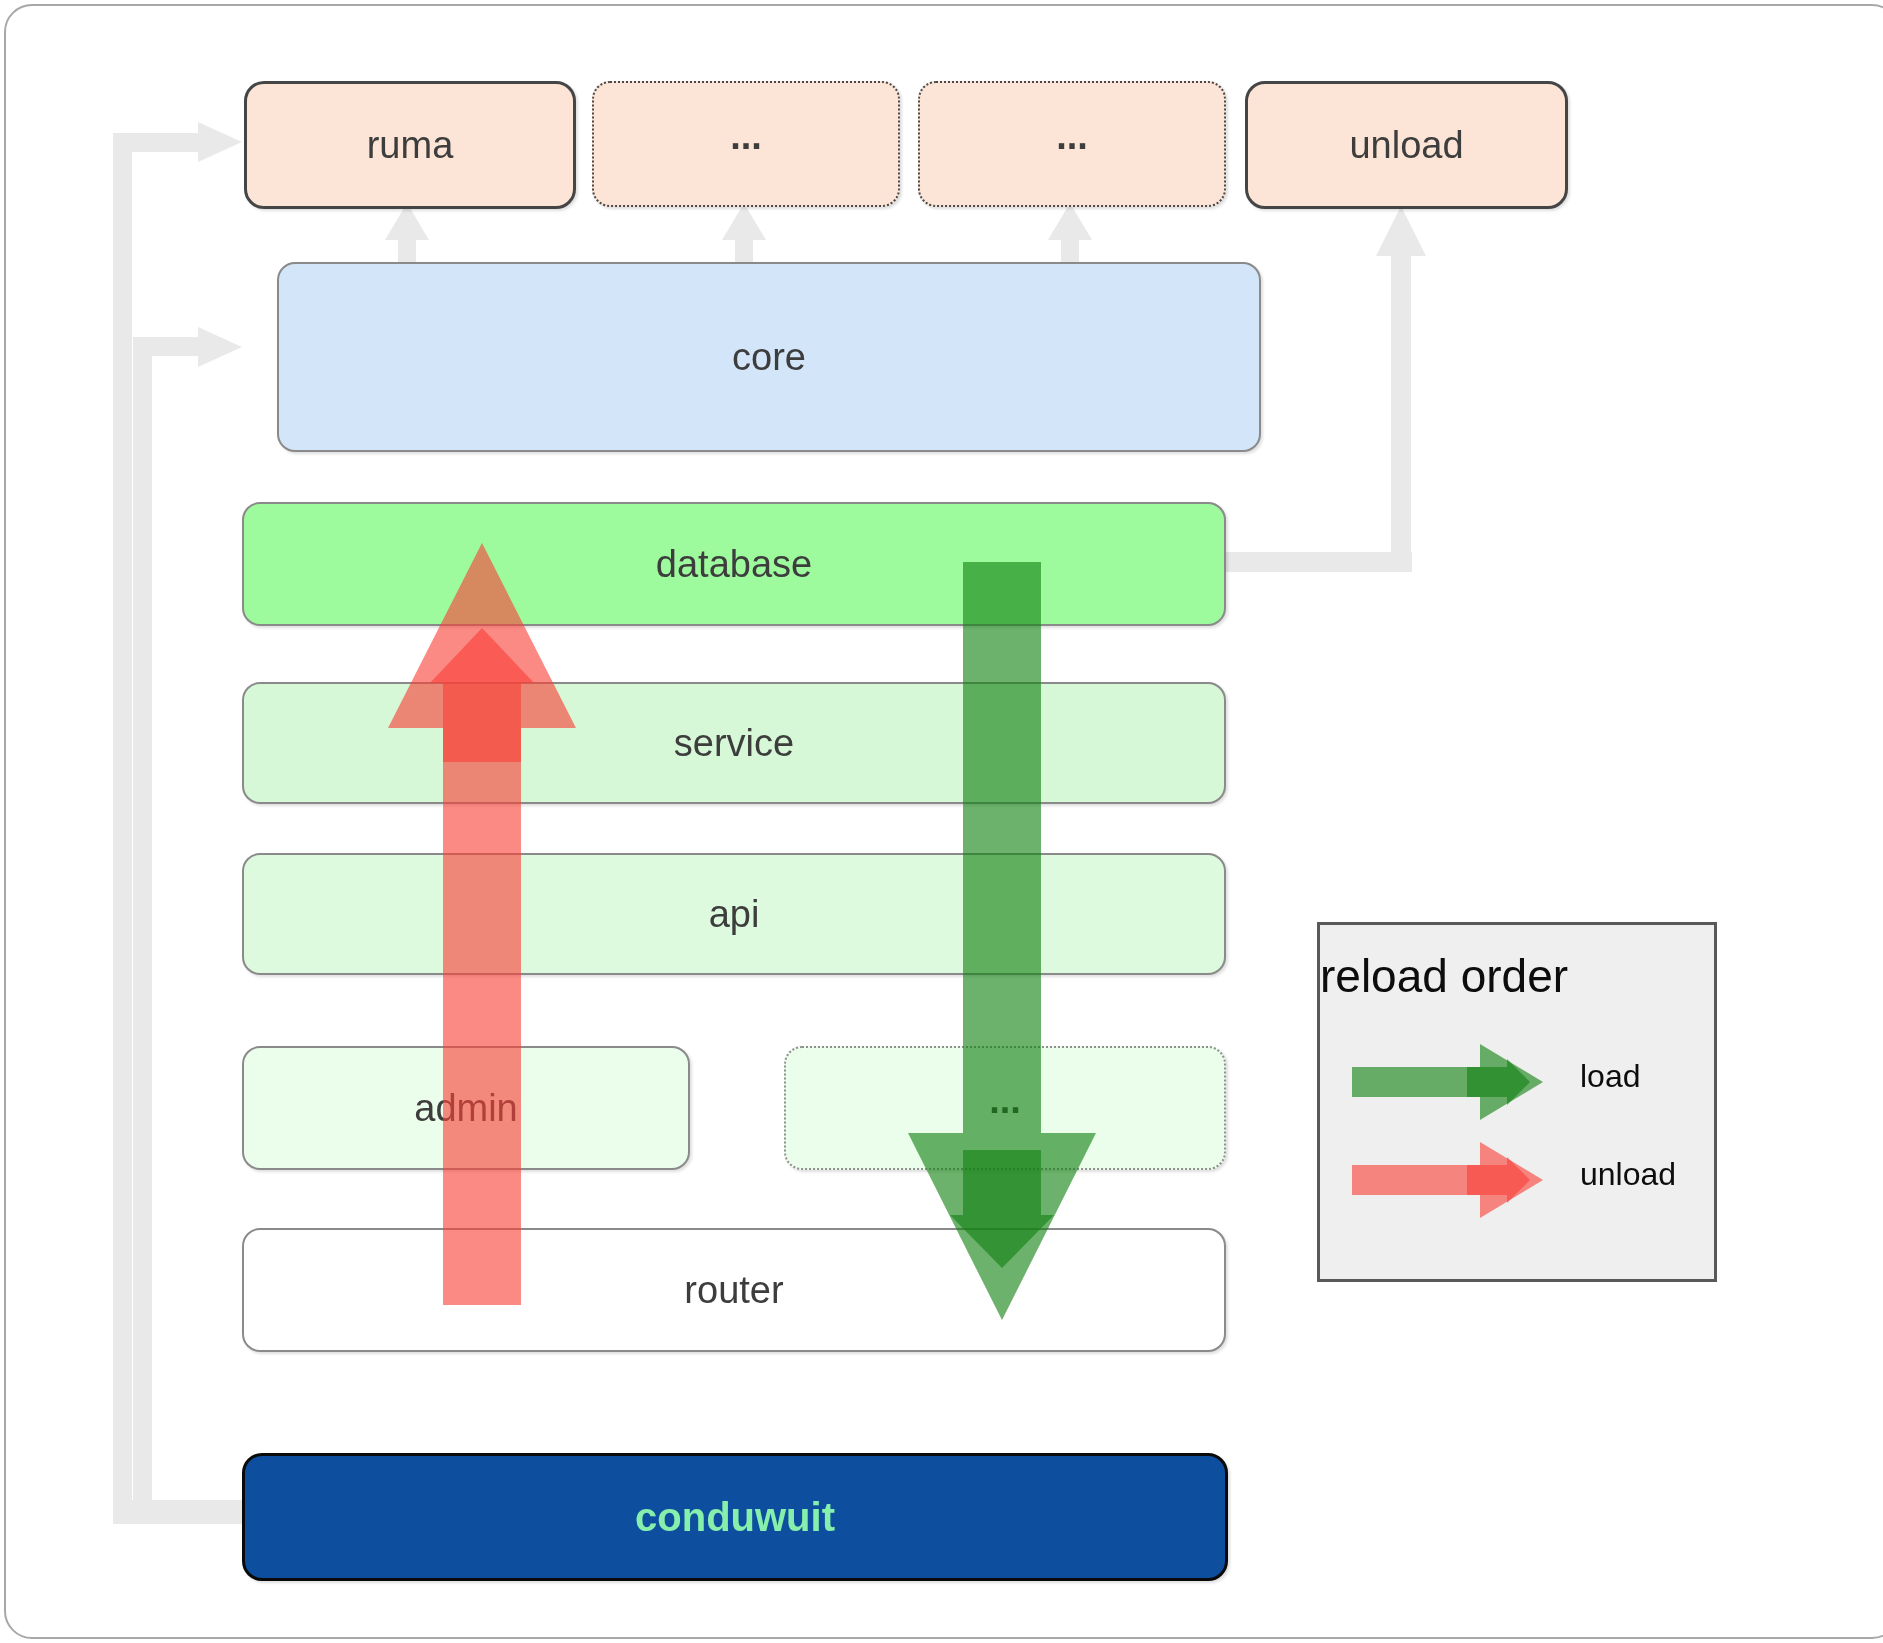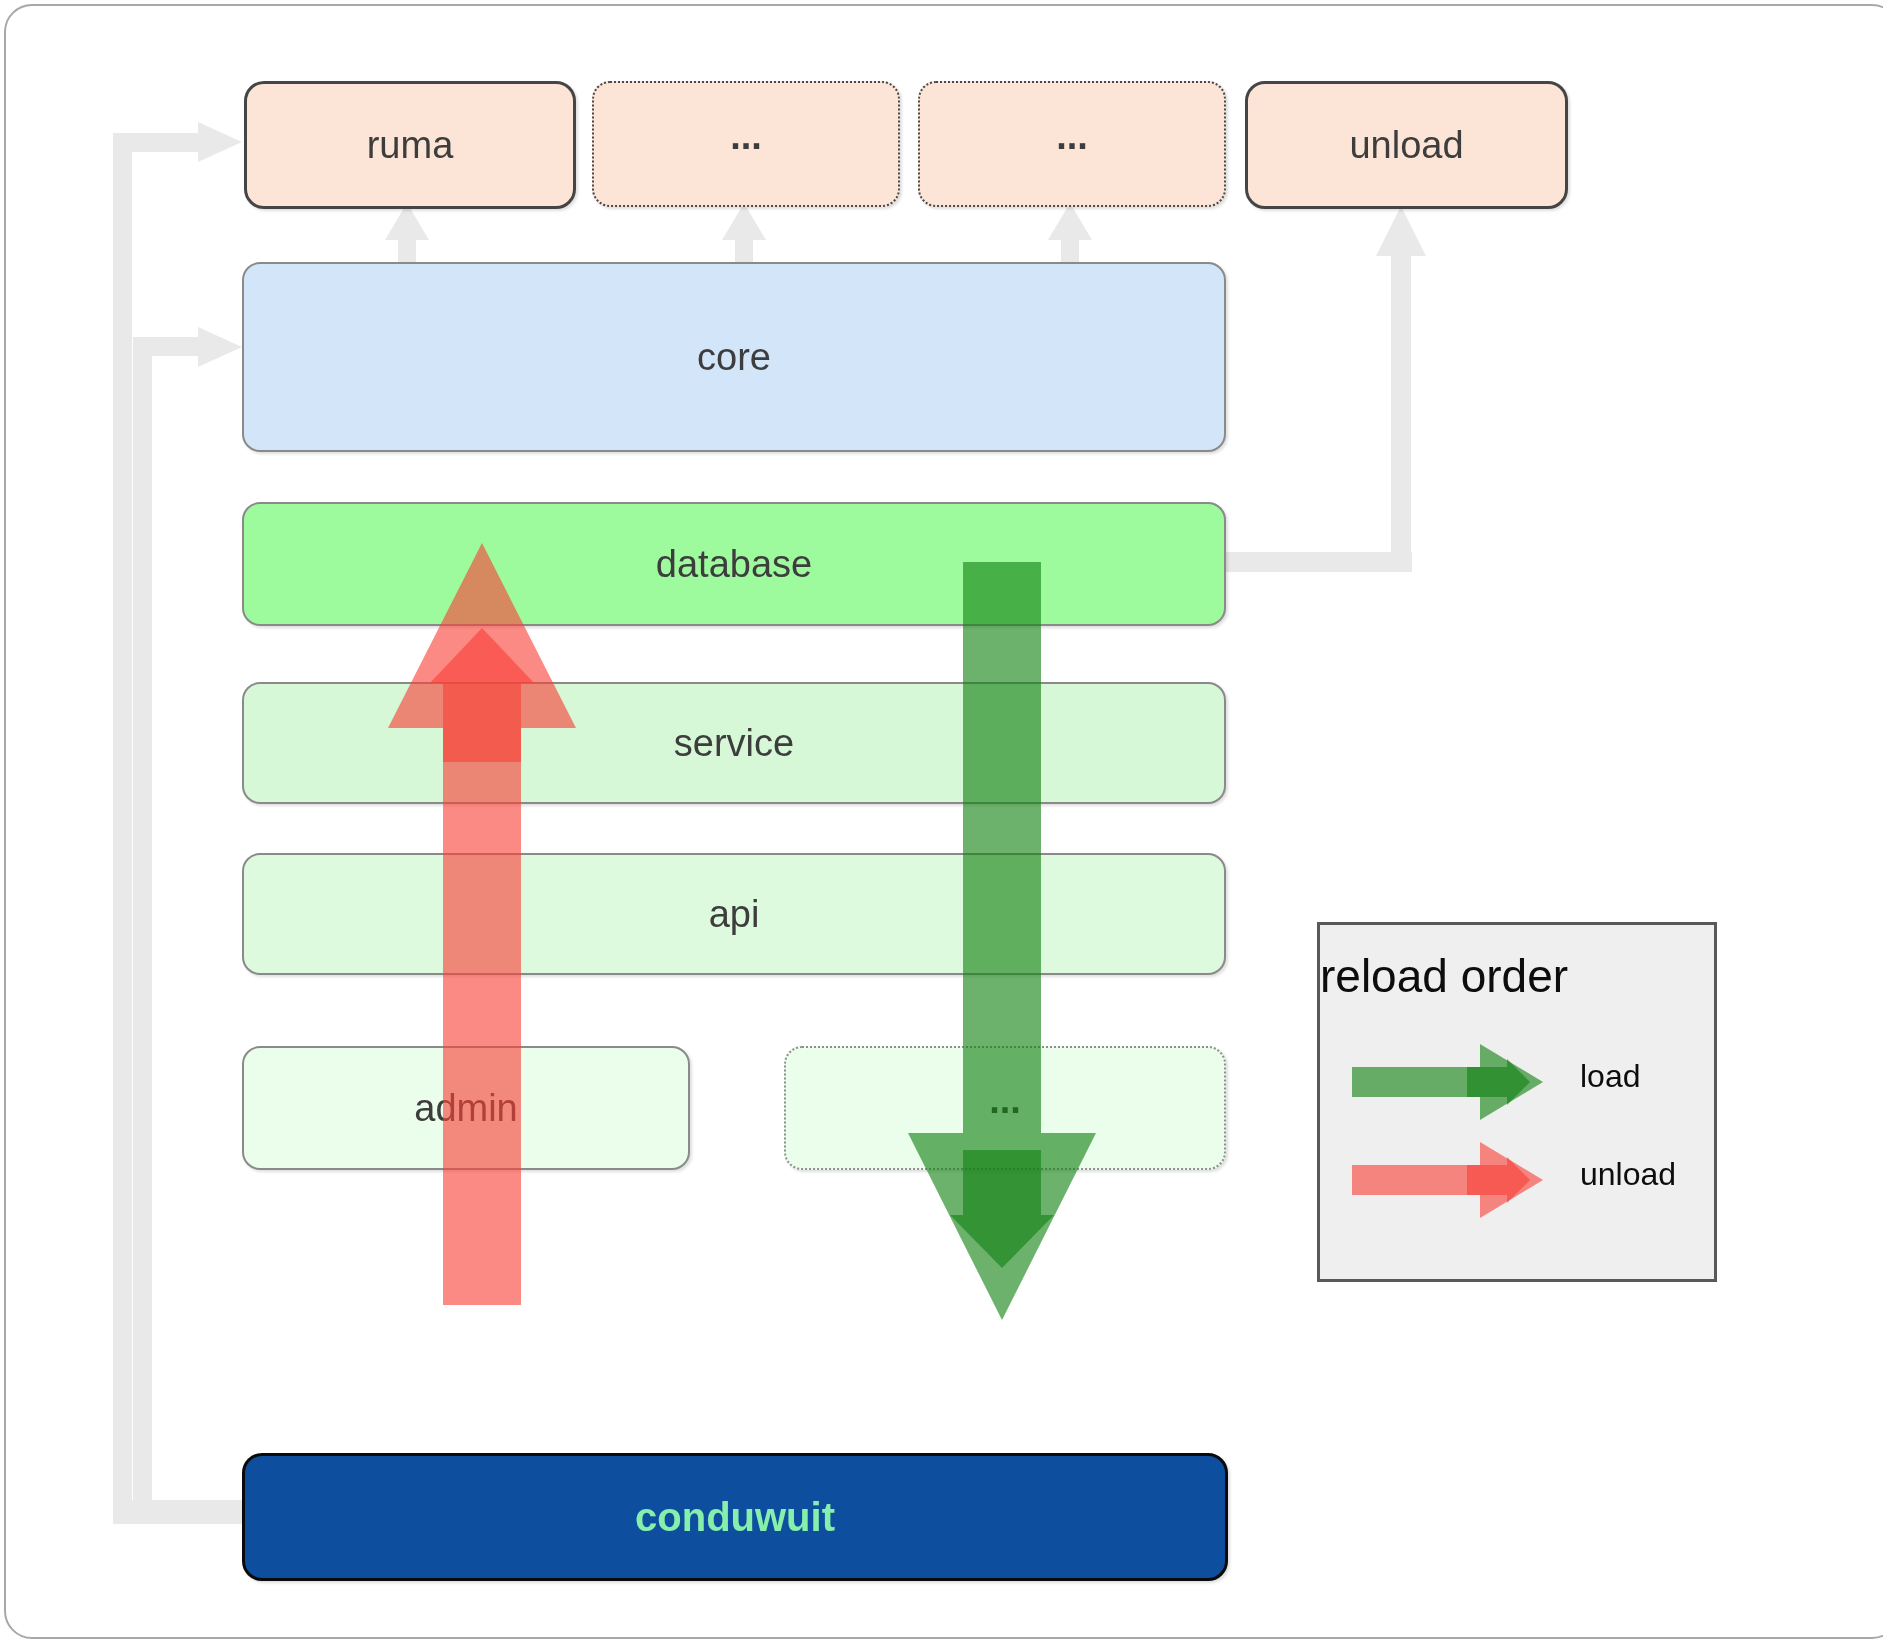--- a/index.html
+++ b/index.html
@@ -7,21 +7,21 @@
           font-family:"Liberation Sans",sans-serif;padding-left:21px;}
   .frame{position:absolute;left:4px;top:4px;right:4px;bottom:4px;border:2px solid #a8a8a8;
          border-radius:28px;pointer-events:none;}
   svg.layer{position:absolute;left:0;top:0;width:1883px;height:1643px;pointer-events:none;}
   .under{z-index:0;} .over{z-index:3;}
   .box{position:absolute;display:flex;align-items:center;justify-content:center;
        border-radius:18px;box-shadow:2px 2px 3px rgba(0,0,0,0.13);z-index:1;
        font-size:38px;color:var(--label);}
   .peach-solid{background:var(--peach-fill);border:3px solid var(--peach-border);border-radius:20px;}
   .peach-dotted{background:var(--peach-fill);border:2px dotted var(--dotted-dark);}
-  .b-core{background:var(--core-fill);border:2px solid var(--box-border);}
+  .b-core{background:var(--core-fill);border:2px solid var(--box-border);margin-left:35px;}
   .b-database{background:var(--database-fill);border:2px solid var(--box-border);}
   .b-service{background:var(--service-fill);border:2px solid var(--box-border);}
   .b-api{background:var(--api-fill);border:2px solid var(--box-border);}
   .b-pale{background:var(--pale-fill);border:2px solid var(--box-border);}
   .b-pale-dotted{background:var(--pale-fill);border:2px dotted var(--dotted-light);}
   .b-router{background:var(--router-fill);border:2px solid var(--box-border);}
   .b-conduwuit{background:var(--conduwuit-fill);border:3px solid var(--conduwuit-border);
                border-radius:20px;color:#86efac;font-weight:600;font-size:40px;}
   .dots{font-weight:700;transform:translateY(-8px);}
   #box-ruma{left:244px;top:81px;width:326px;height:122px;}
@@ -99,20 +99,23 @@
   </div>
   <div class="box b-api" id="box-api">
     <span>api</span>
   </div>
   <div class="box b-pale" id="box-admin">
     <span>admin</span>
   </div>
   <div class="box b-pale-dotted" id="box-admin-more">
     <span class="dots">...</span>
   </div>
+  <div class="box b-router" id="box-router">
+    <span>router</span>
+  </div>
   <div class="box b-conduwuit" id="box-conduwuit">
     <span>conduwuit</span>
   </div>
 
   <div class="legend">
     <div class="legend-title">reload order</div>
   </div>
   <div class="legend-label" id="legend-label-load">load</div>
   <div class="legend-label" id="legend-label-unload">unload</div>
 

